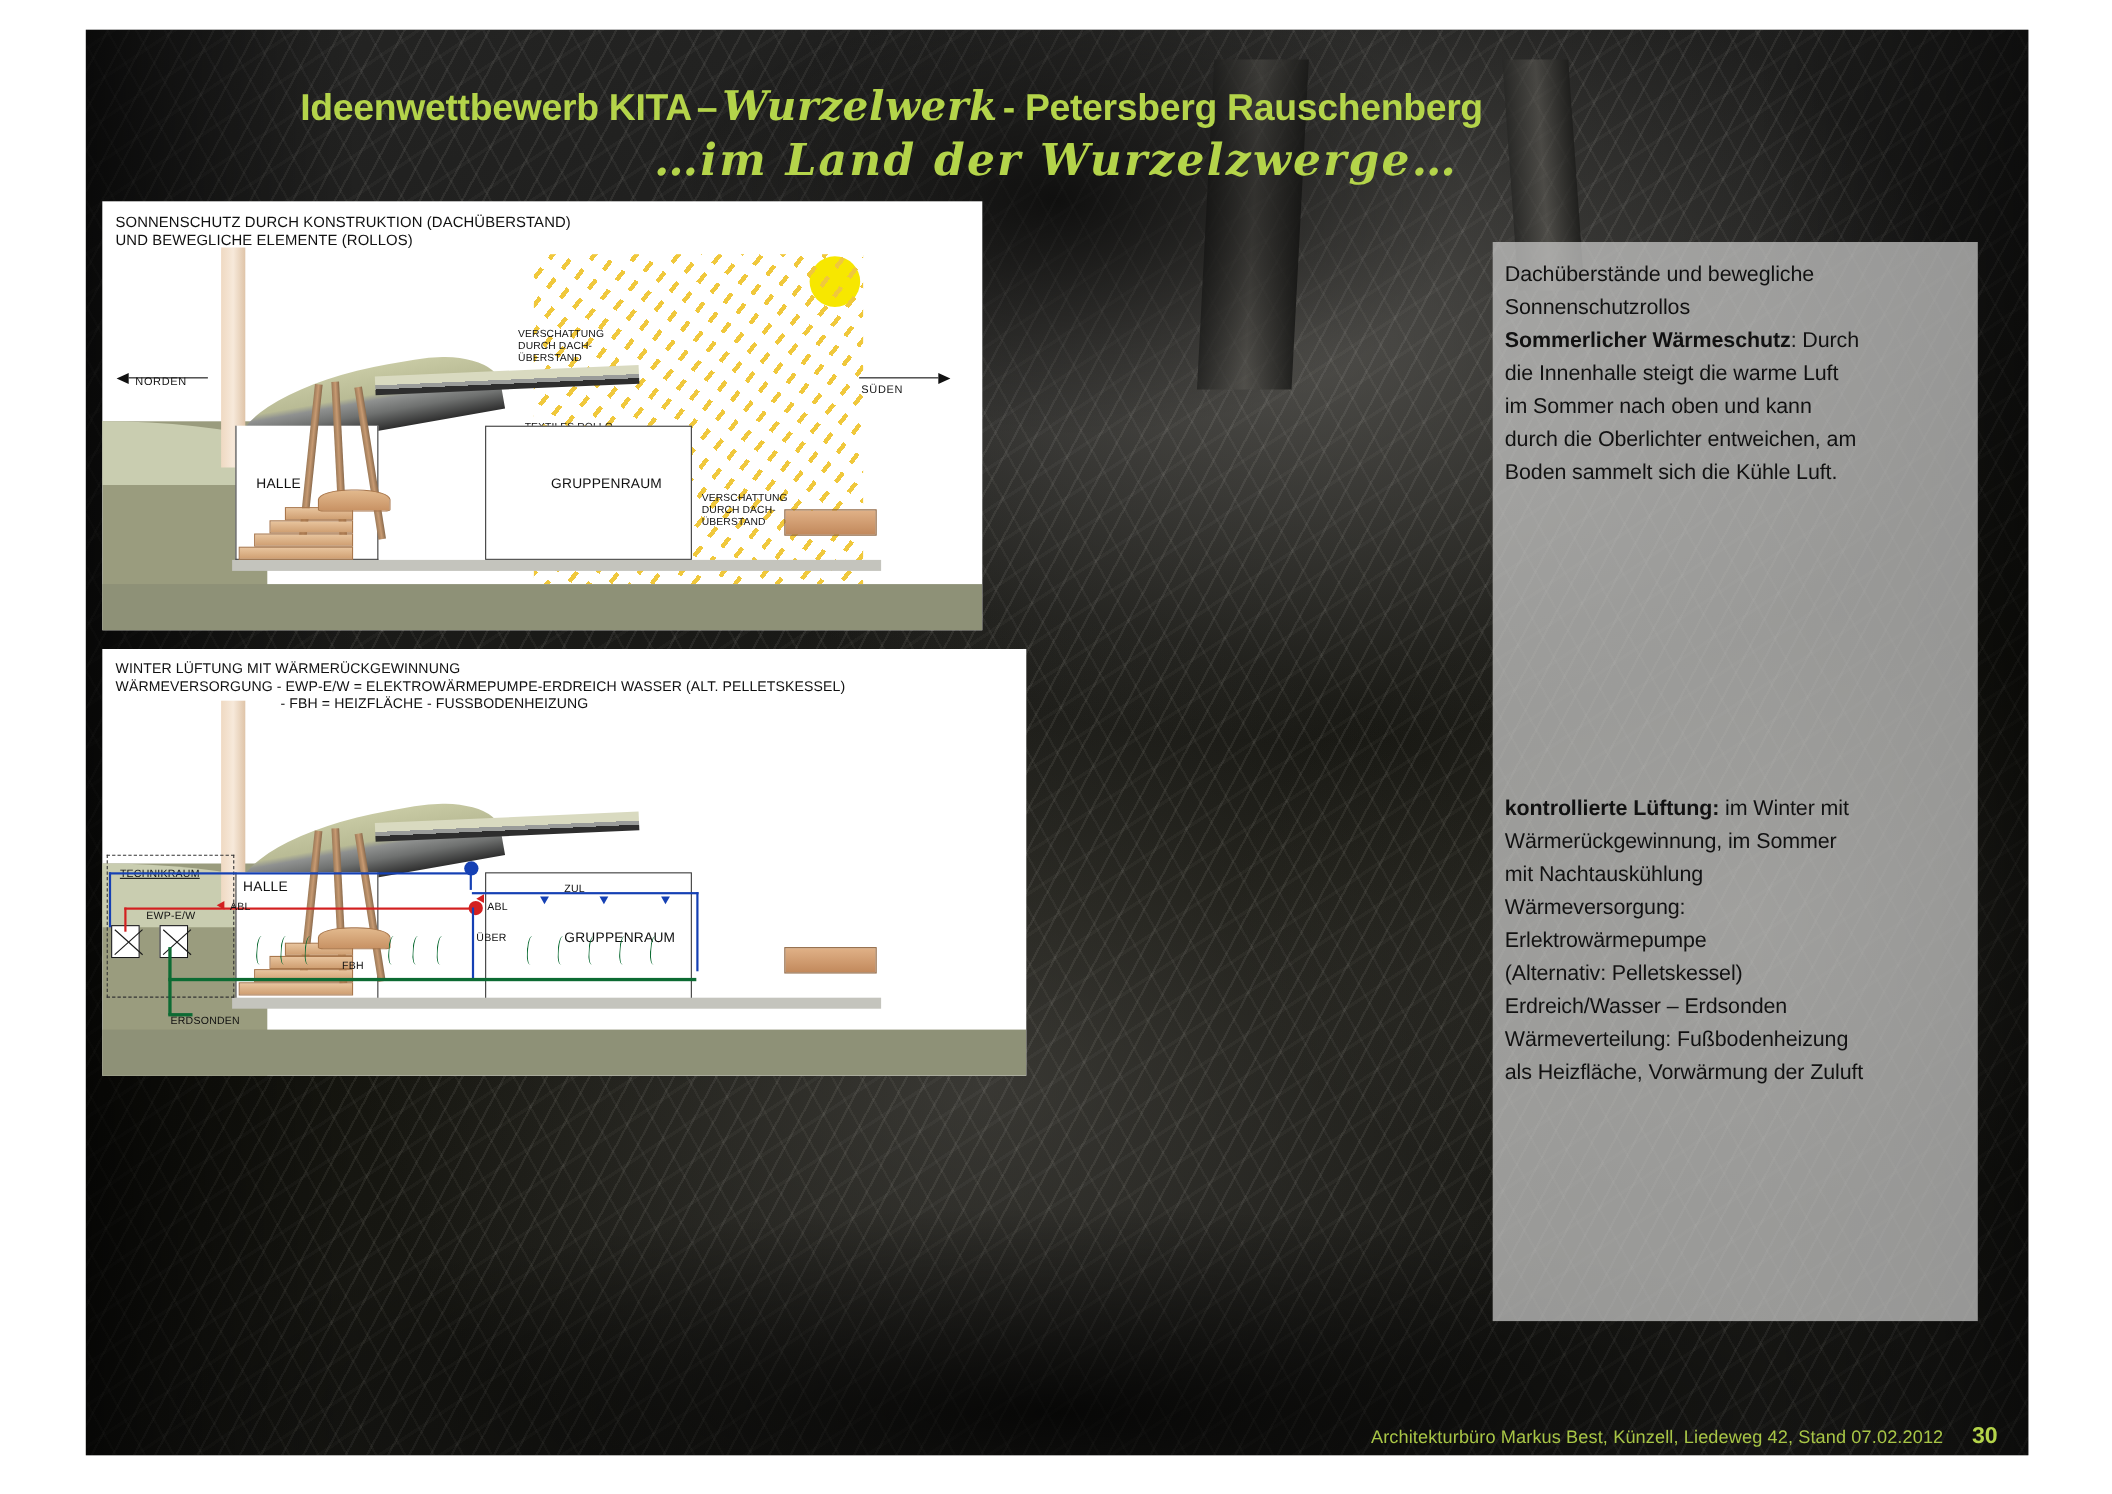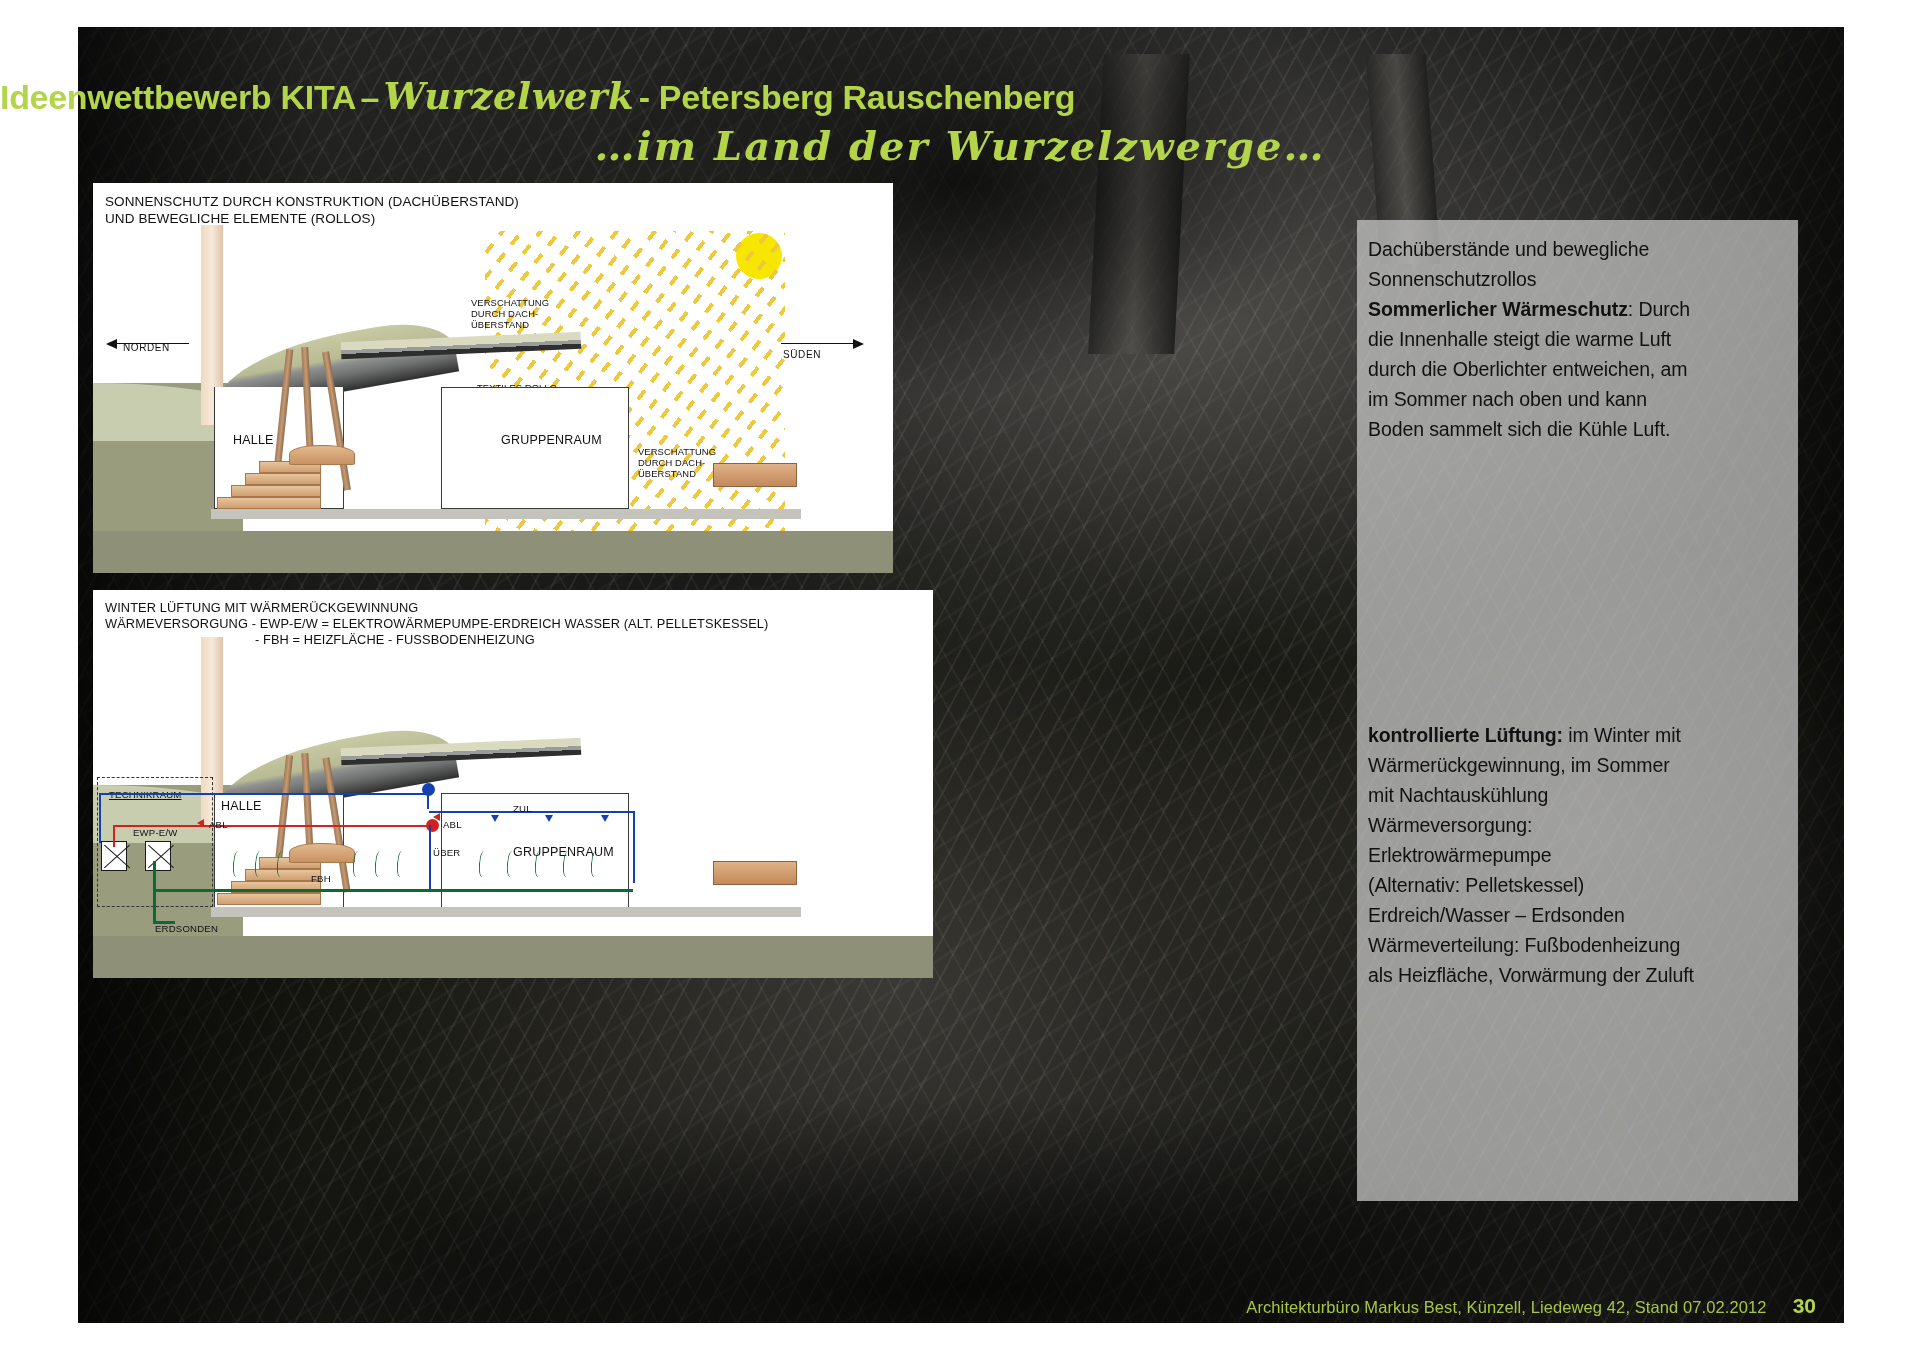--- a/index.html
+++ b/index.html
@@ -44,21 +44,21 @@
       linear-gradient(90deg, rgba(0,0,0,0.72) 0%, rgba(0,0,0,0) 14%, rgba(0,0,0,0) 86%, rgba(0,0,0,0.55) 100%);
   }
   
   .trunk { position: absolute; background: linear-gradient(90deg, rgba(40,40,38,0.85), rgba(96,94,88,0.55), rgba(30,30,28,0.9)); }
   .trunk.t1 { left: 1018px; top: 27px; width: 86px; height: 300px; transform: skewX(-3deg); }
   .trunk.t2 { left: 1295px; top: 27px; width: 60px; height: 210px; transform: skewX(4deg); }
 
   
   .title-row {
     position: absolute; left: 0; top: 74px; width: 1621px;
-    white-space: nowrap;
+    text-align: center; white-space: nowrap;
   }
   .title-main {
     font-size: 34px; font-weight: bold; color: #b4d44a;
     letter-spacing: -0.3px;
   }
   .title-script {
     font-family: "DejaVu Serif", serif;
     font-size: 37px; font-style: italic; font-weight: bold;
     color: #b4d44a; letter-spacing: 0.5px;
   }
@@ -393,22 +393,22 @@
   </div>
 
   <div class="panel-bg"></div>
 
   <div class="text-panel" id="text-block-1" style="background:transparent;">
     <div class="body-text">
         <div>Dachüberstände und bewegliche</div>
         <div>Sonnenschutzrollos</div>
         <div><b>Sommerlicher Wärmeschutz</b>: Durch</div>
         <div>die Innenhalle steigt die warme Luft</div>
+        <div>im Sommer nach oben und kann</div>
         <div>durch die Oberlichter entweichen, am</div>
-        <div>im Sommer nach oben und kann</div>
         <div>Boden sammelt sich die Kühle Luft.</div>
       </div>
   </div>
 
   <div class="text-panel" id="text-block-2" style="background:transparent;">
     <div class="body-text">
         <div><b>kontrollierte Lüftung:</b> im Winter mit</div>
         <div>Wärmerückgewinnung, im Sommer</div>
         <div>mit Nachtauskühlung</div>
         <div>Wärmeversorgung:</div>

